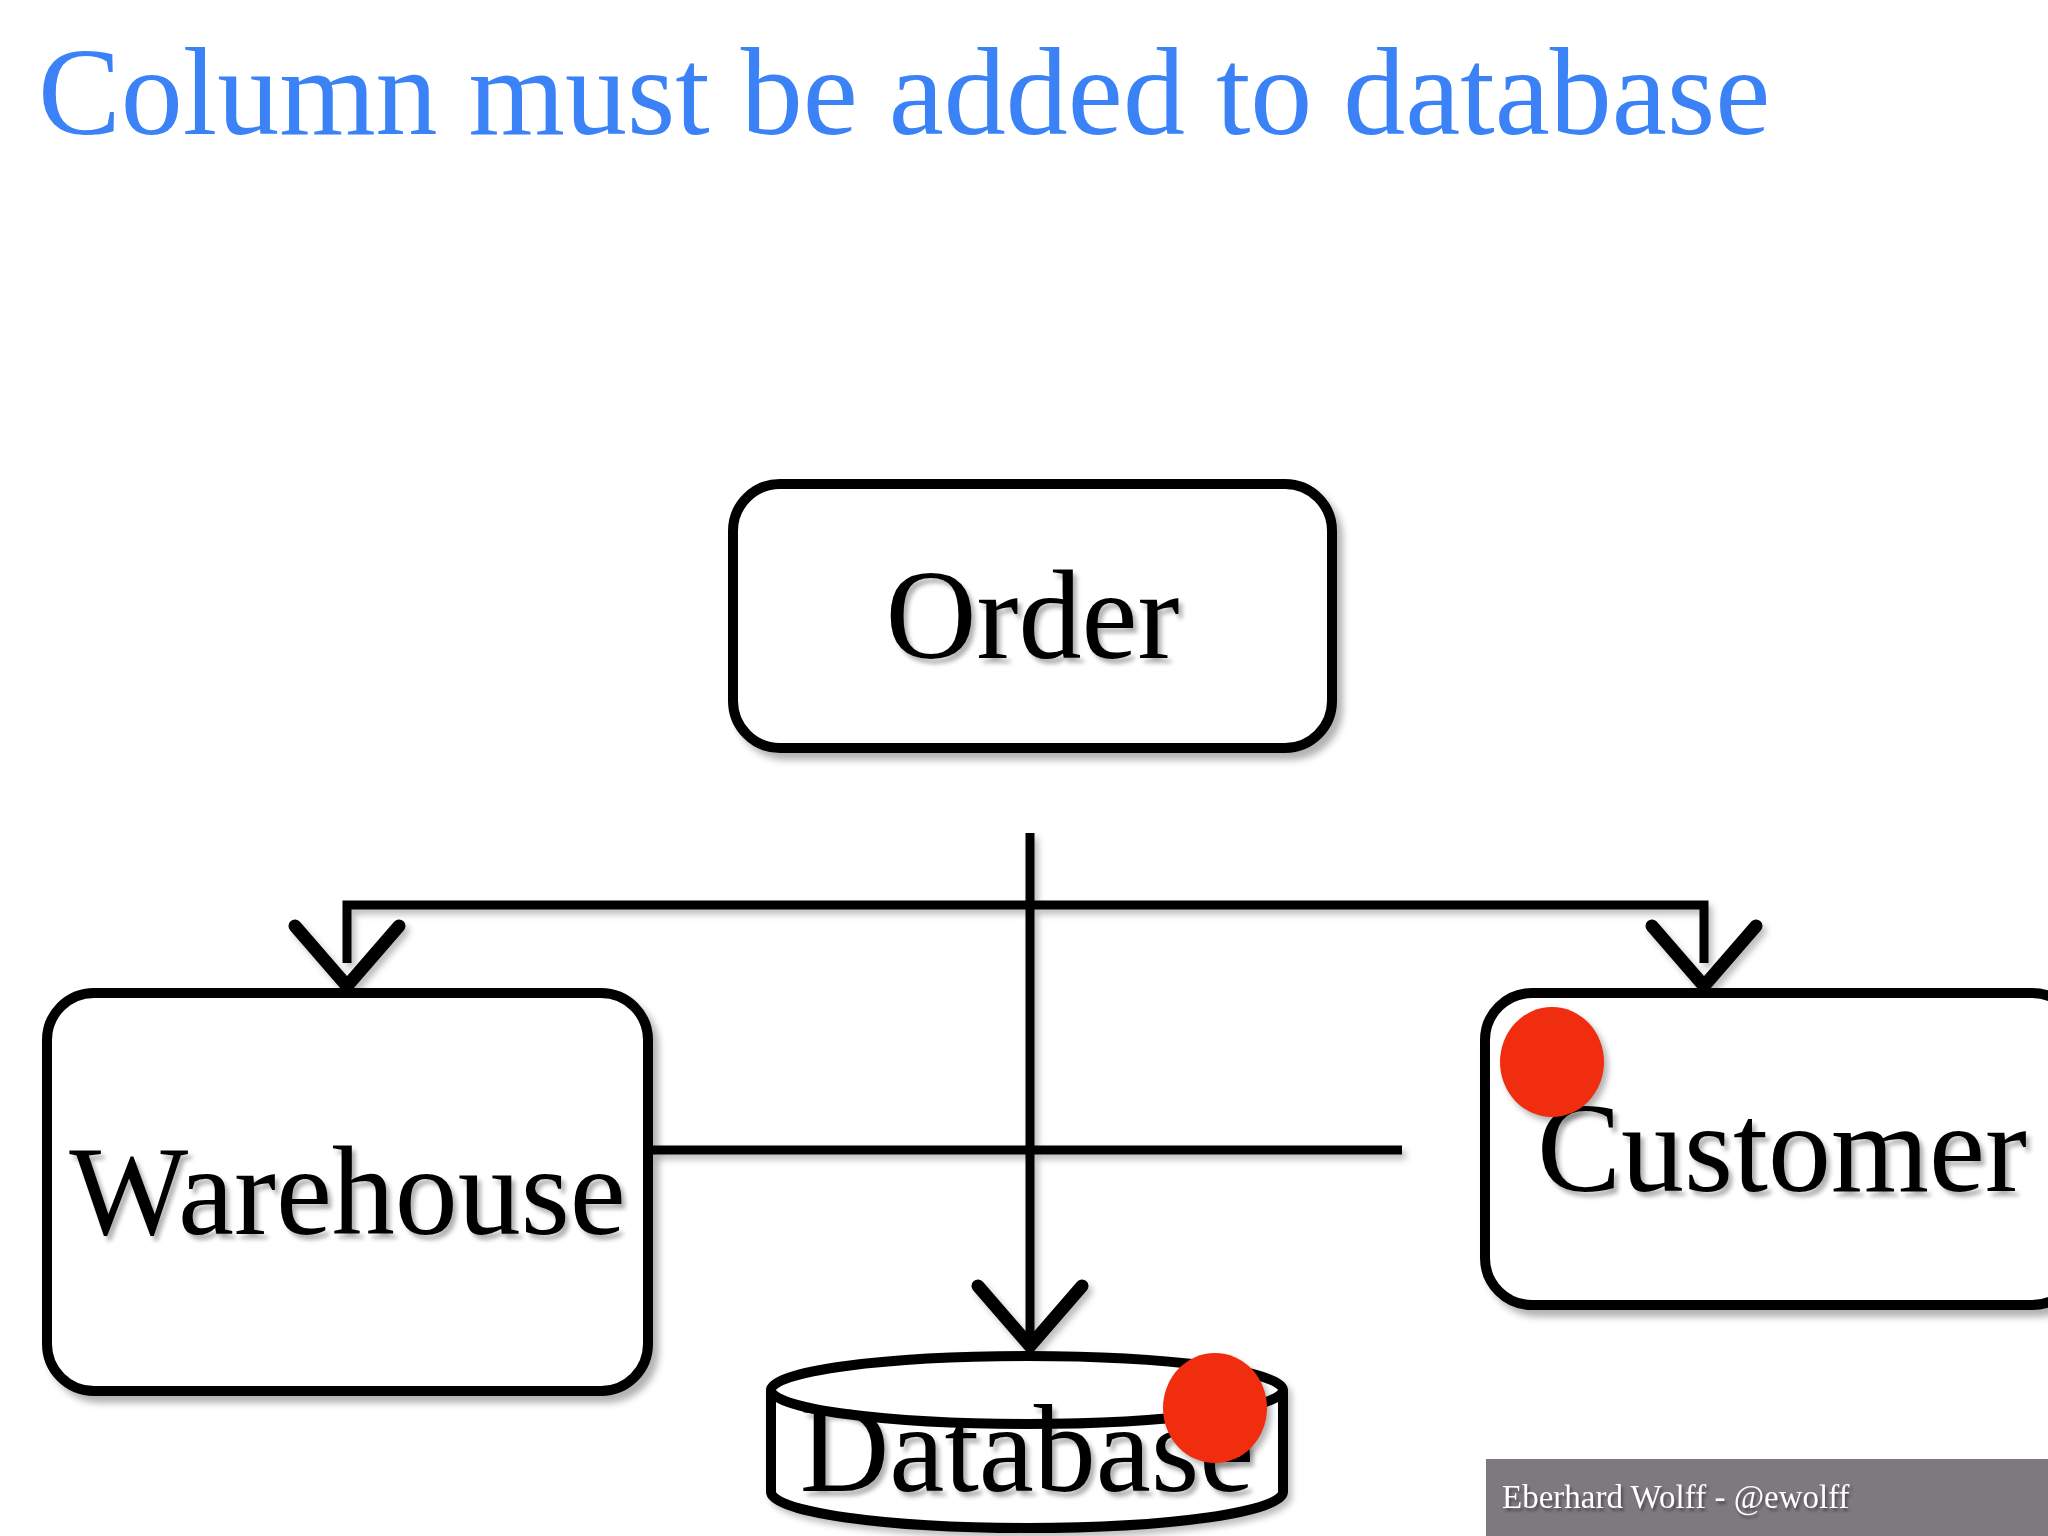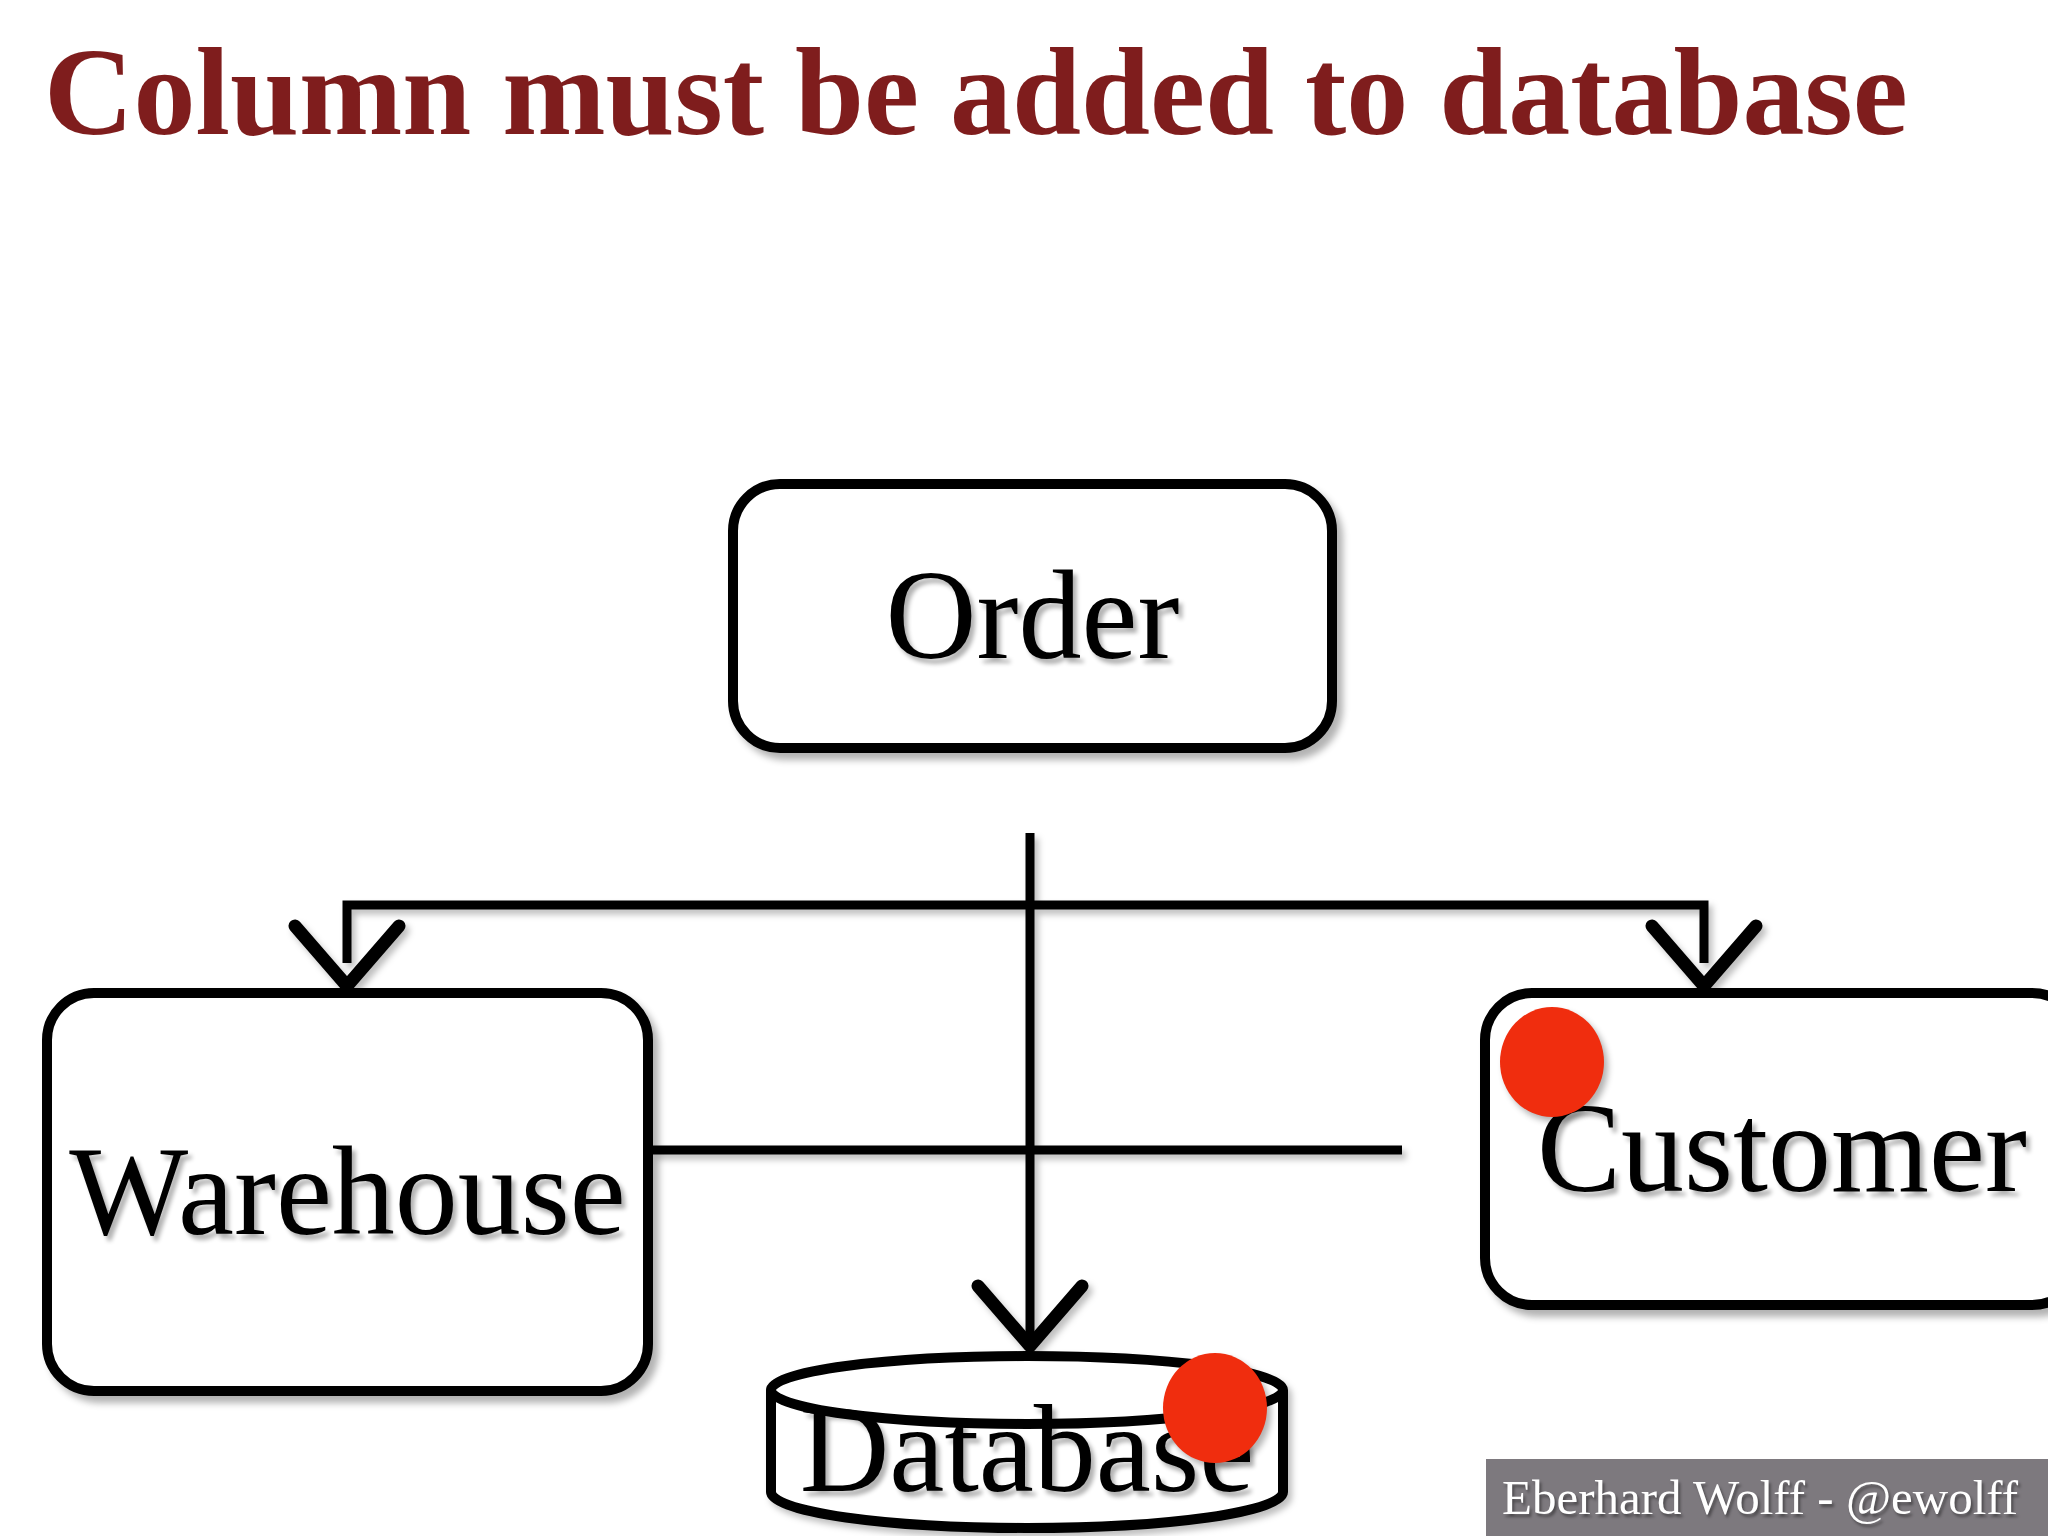--- a/index.html
+++ b/index.html
@@ -8,25 +8,25 @@
     width: 2048px;
     height: 1536px;
     background: #ffffff;
     overflow: hidden;
     font-family: "Liberation Serif", "DejaVu Serif", serif;
   }
 
   
   .slide-title {
     position: absolute;
-    left: 44px;
+    left: 38px;
     top: 22px;
     font-size: 124px;
-    font-weight: 700;
-    color: #7f1d1d;
+    font-weight: 400;
+    color: #3b82f6;
     white-space: nowrap;
     z-index: 2;
   }
 
   
   .connectors {
     position: absolute;
     left: 0; top: 0;
     width: 2048px; height: 1536px;
     z-index: 1;
@@ -91,21 +91,21 @@
     left: 1486px;
     top: 1459px;
     width: 562px;
     height: 77px;
     background: #7d797e;
     color: #ffffff;
     display: flex;
     align-items: center;
     padding-left: 16px;
     box-sizing: border-box;
-    font-size: 49px;
+    font-size: 33px;
     z-index: 5;
     text-shadow: 2px 3px 3px rgba(0,0,0,0.40);
     white-space: nowrap;
   }
 </style>
 </head>
 <body>
 
 <div id="slide">
 

